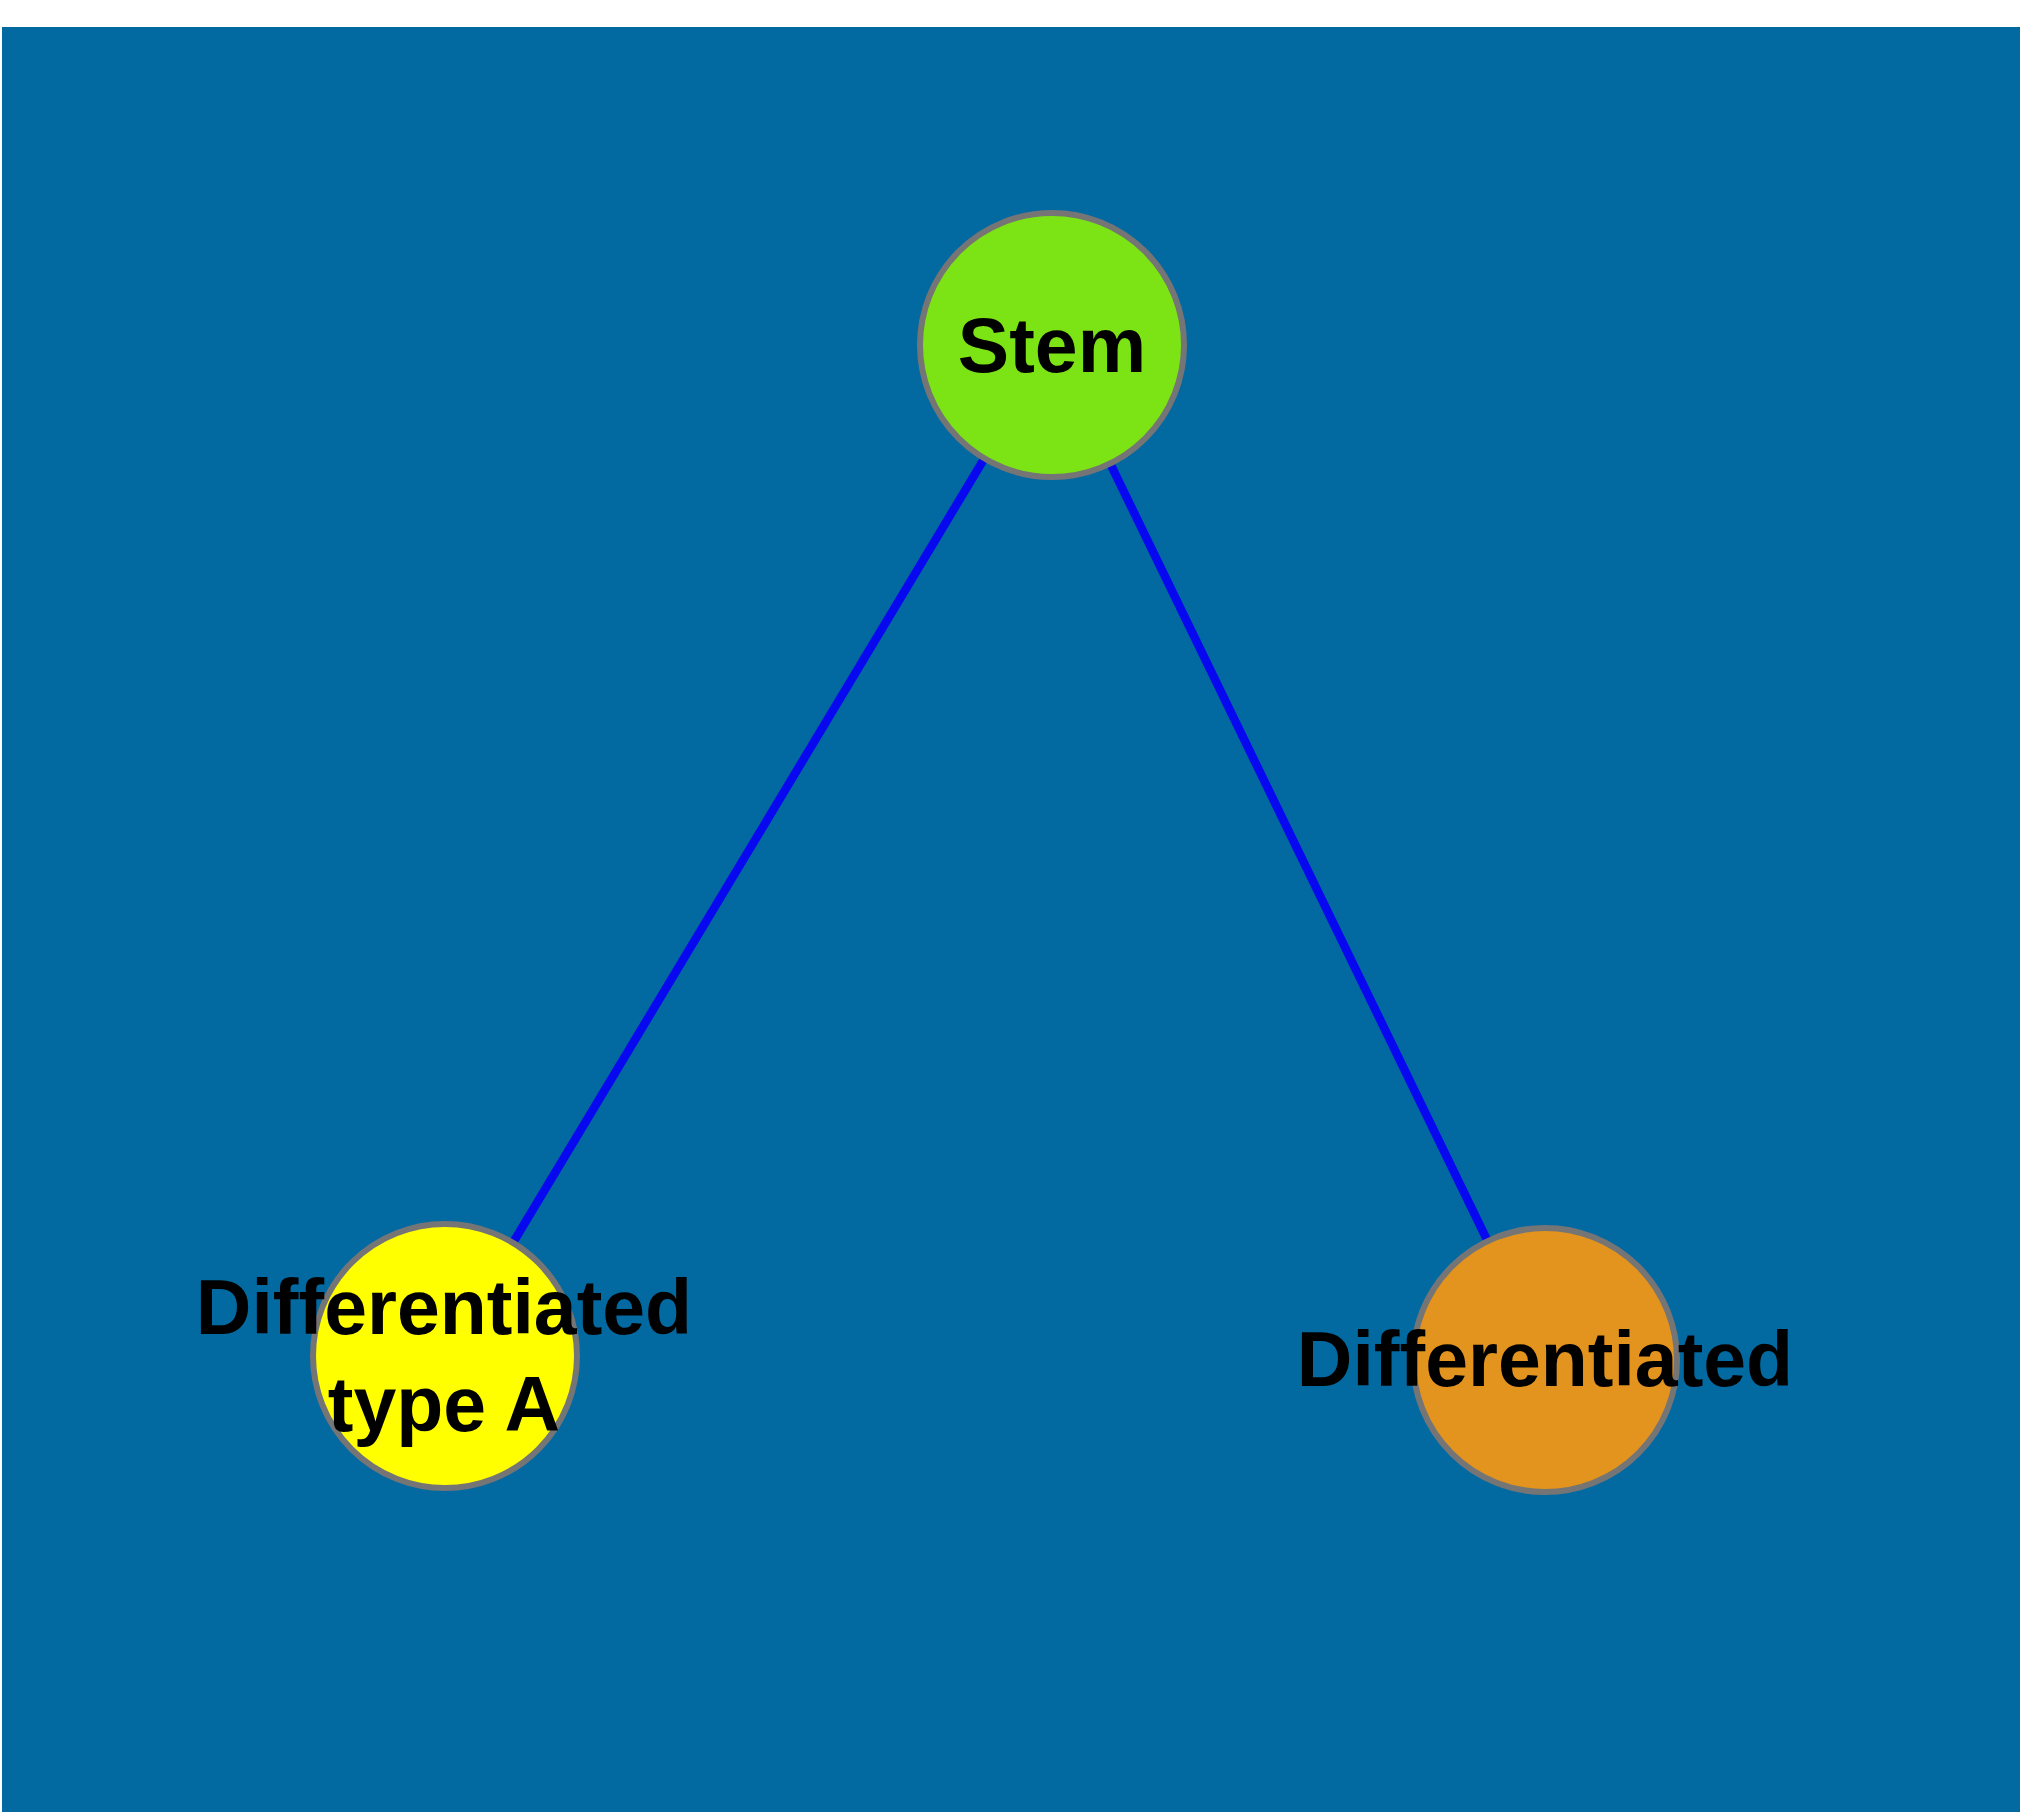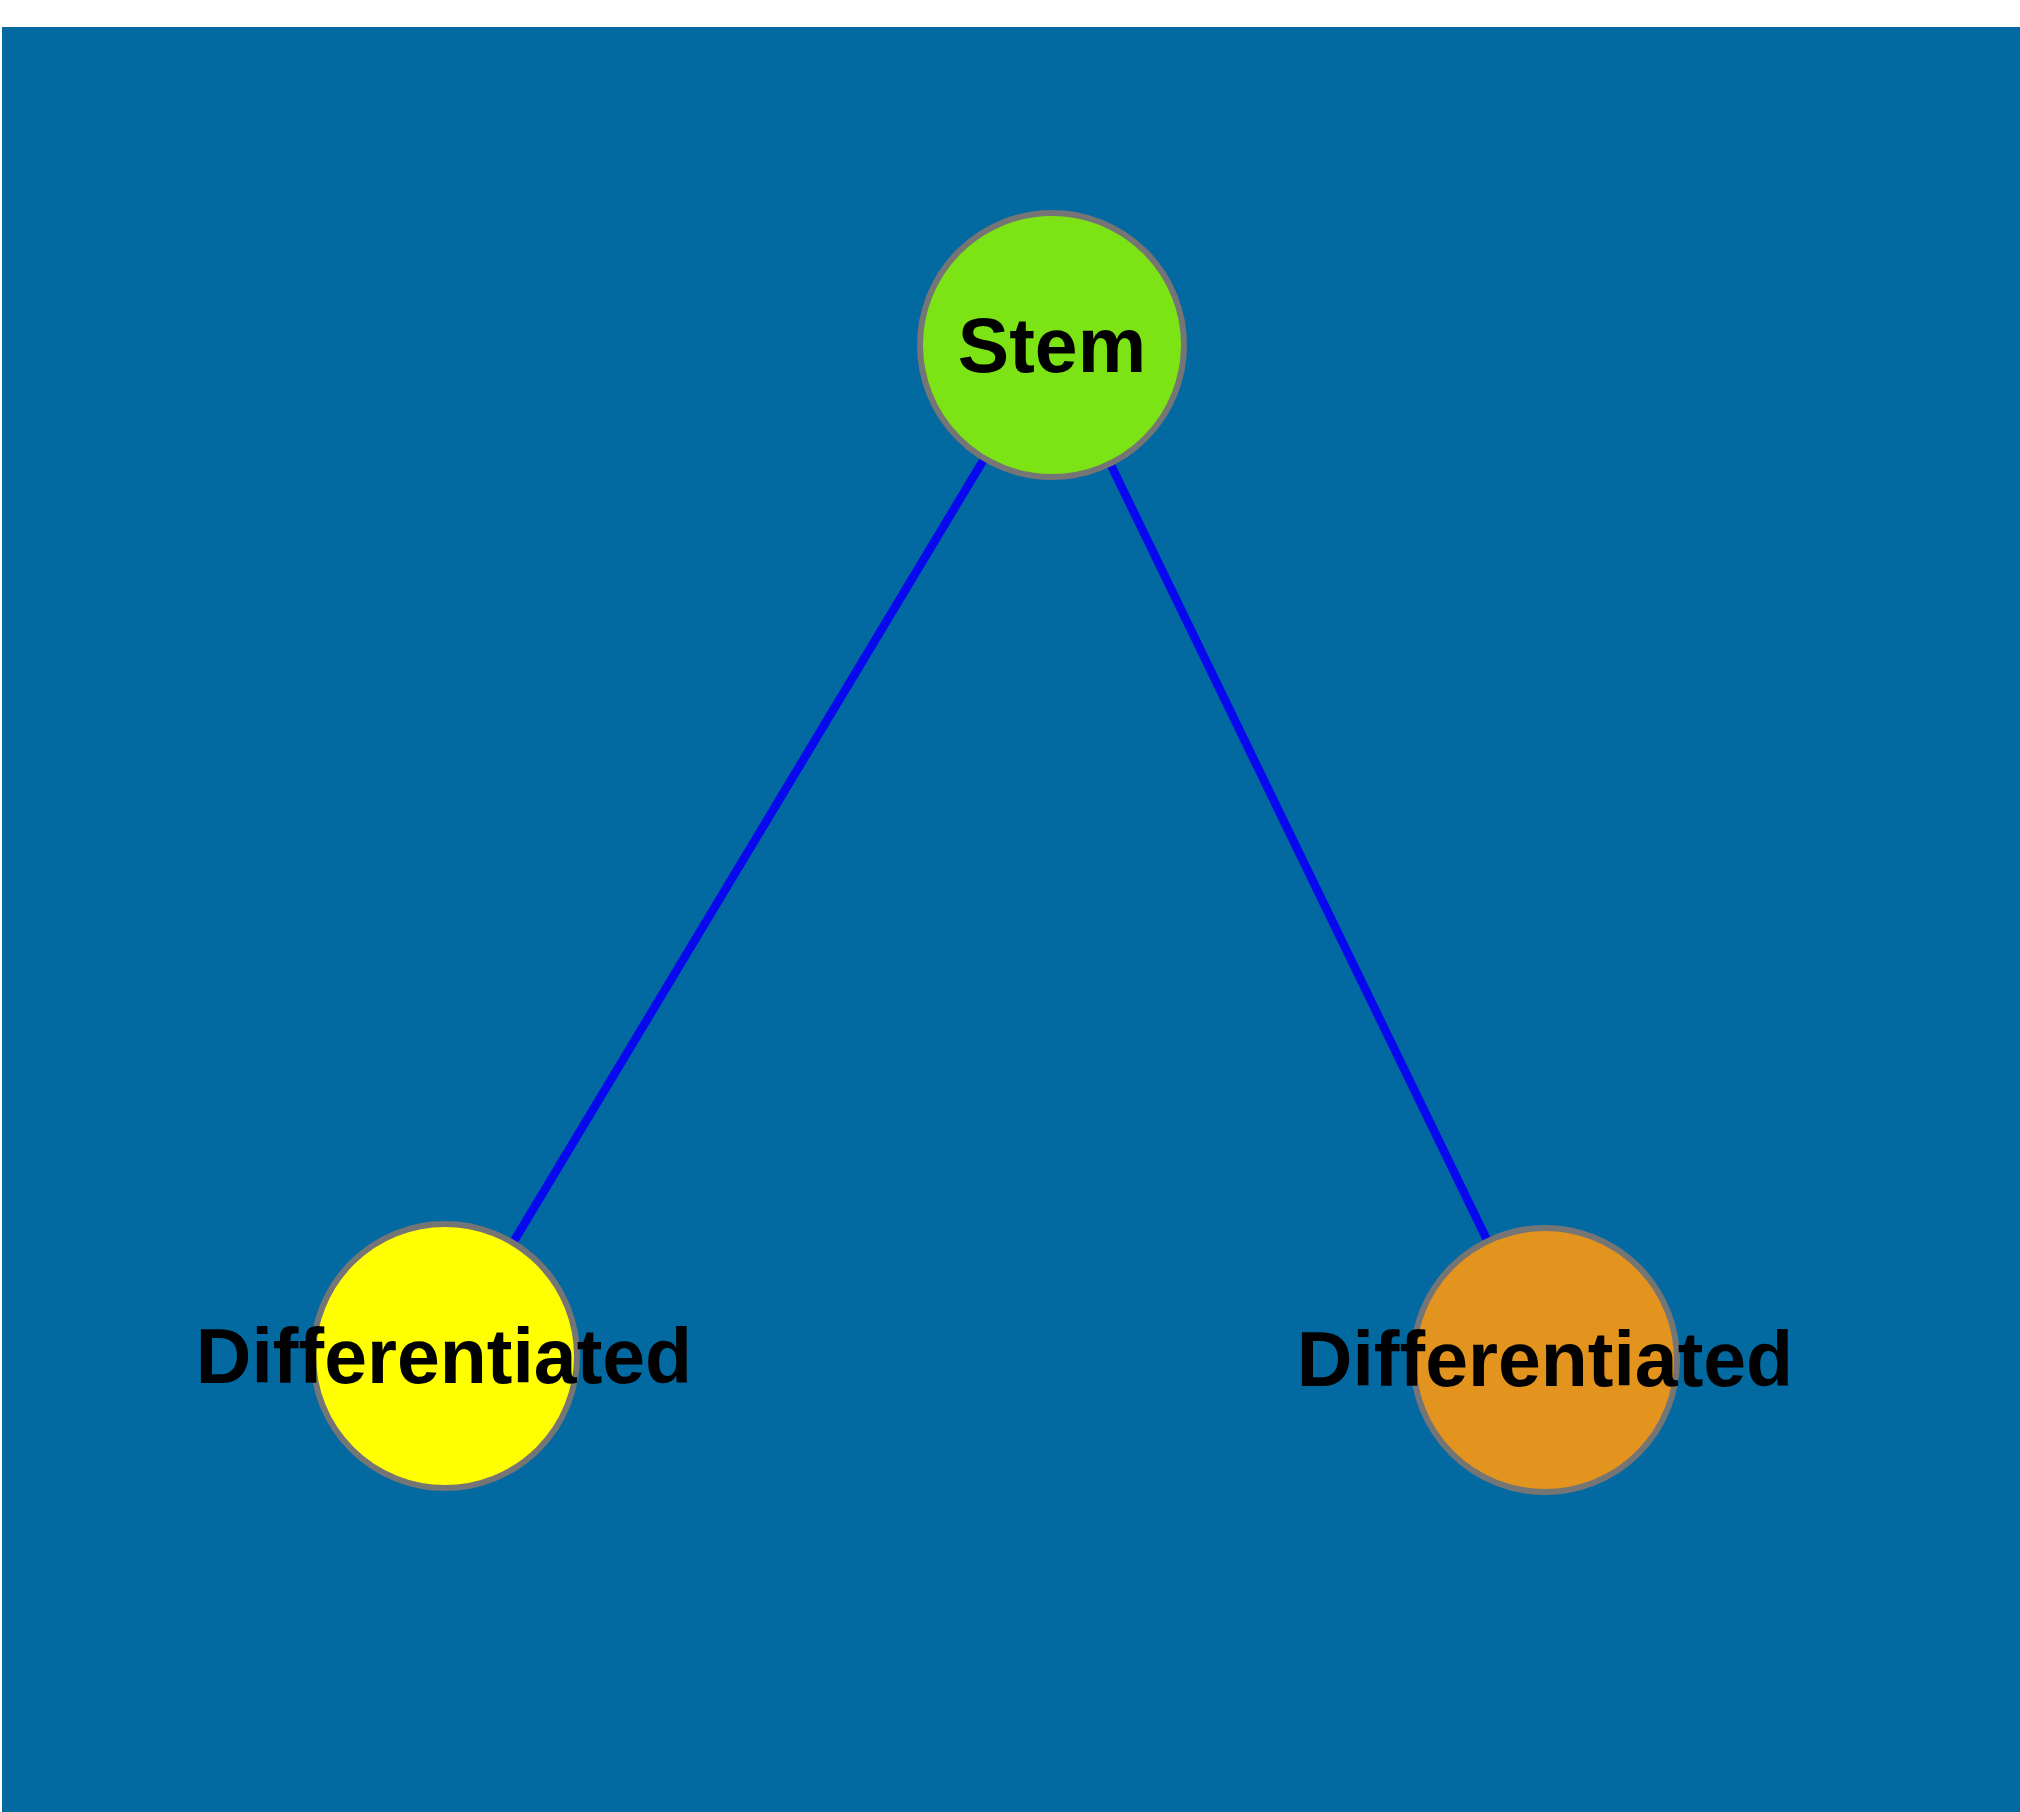--- a/index.html
+++ b/index.html
@@ -58,20 +58,21 @@
   <div class="node" style="left: 921px; top: 189px; width: 258px; height: 258px; background: rgb(124, 228, 20); border-color: rgb(117, 117, 117); border-width: 6px;"></div>
   <div class="node" style="left: 314px; top: 1200px; width: 258px; height: 258px; background: rgb(255, 255, 0); border-color: rgb(117, 117, 117); border-width: 6px;"></div>
   <div class="node" style="left: 1414px; top: 1204px; width: 258px; height: 258px; background: rgb(226, 148, 30); border-color: rgb(117, 117, 117); border-width: 6px;"></div>
 
   <div class="node-label" style="left: 1050px; top: 318px; color: rgb(0, 0, 0);">
     <span>Stem</span>
   </div>
 
   <div class="node-label" style="left: 442px; top: 1329px; color: rgb(0, 0, 0);">
     <span>Differentiated</span>
+    <span>type A</span>
   </div>
 
   <div class="node-label" style="left: 1543px; top: 1332px; color: rgb(0, 0, 0);">
     <span>Differentiated</span>
   </div>
 
 </div>
 
 
 </body></html>

